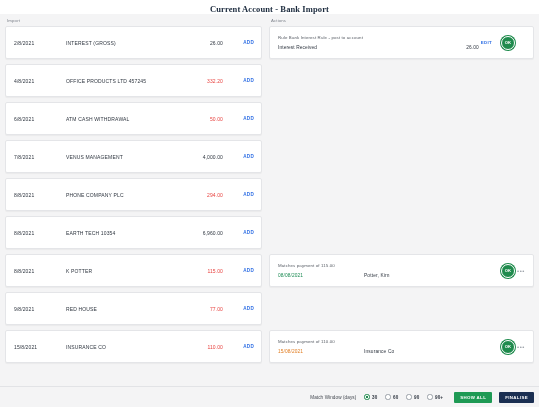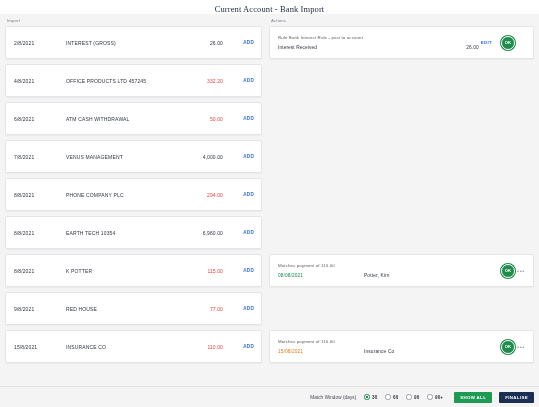--- a/index.html
+++ b/index.html
@@ -23,21 +23,21 @@
     display: flex;
     align-items: center;
     justify-content: center;
     background: #ffffff;
     flex: 0 0 auto;
     padding-top: 3px;
   }
   .header-title {
     font-family: "Liberation Serif", serif;
     font-size: 8.5px;
-    font-weight: normal;
+    font-weight: bold;
     color: #1b2a3d;
     letter-spacing: 0.1px;
   }
 
   
   .body {
     flex: 1 1 auto;
     display: flex;
     background: #f4f4f5;
     padding: 3px 5px 0 5px;

